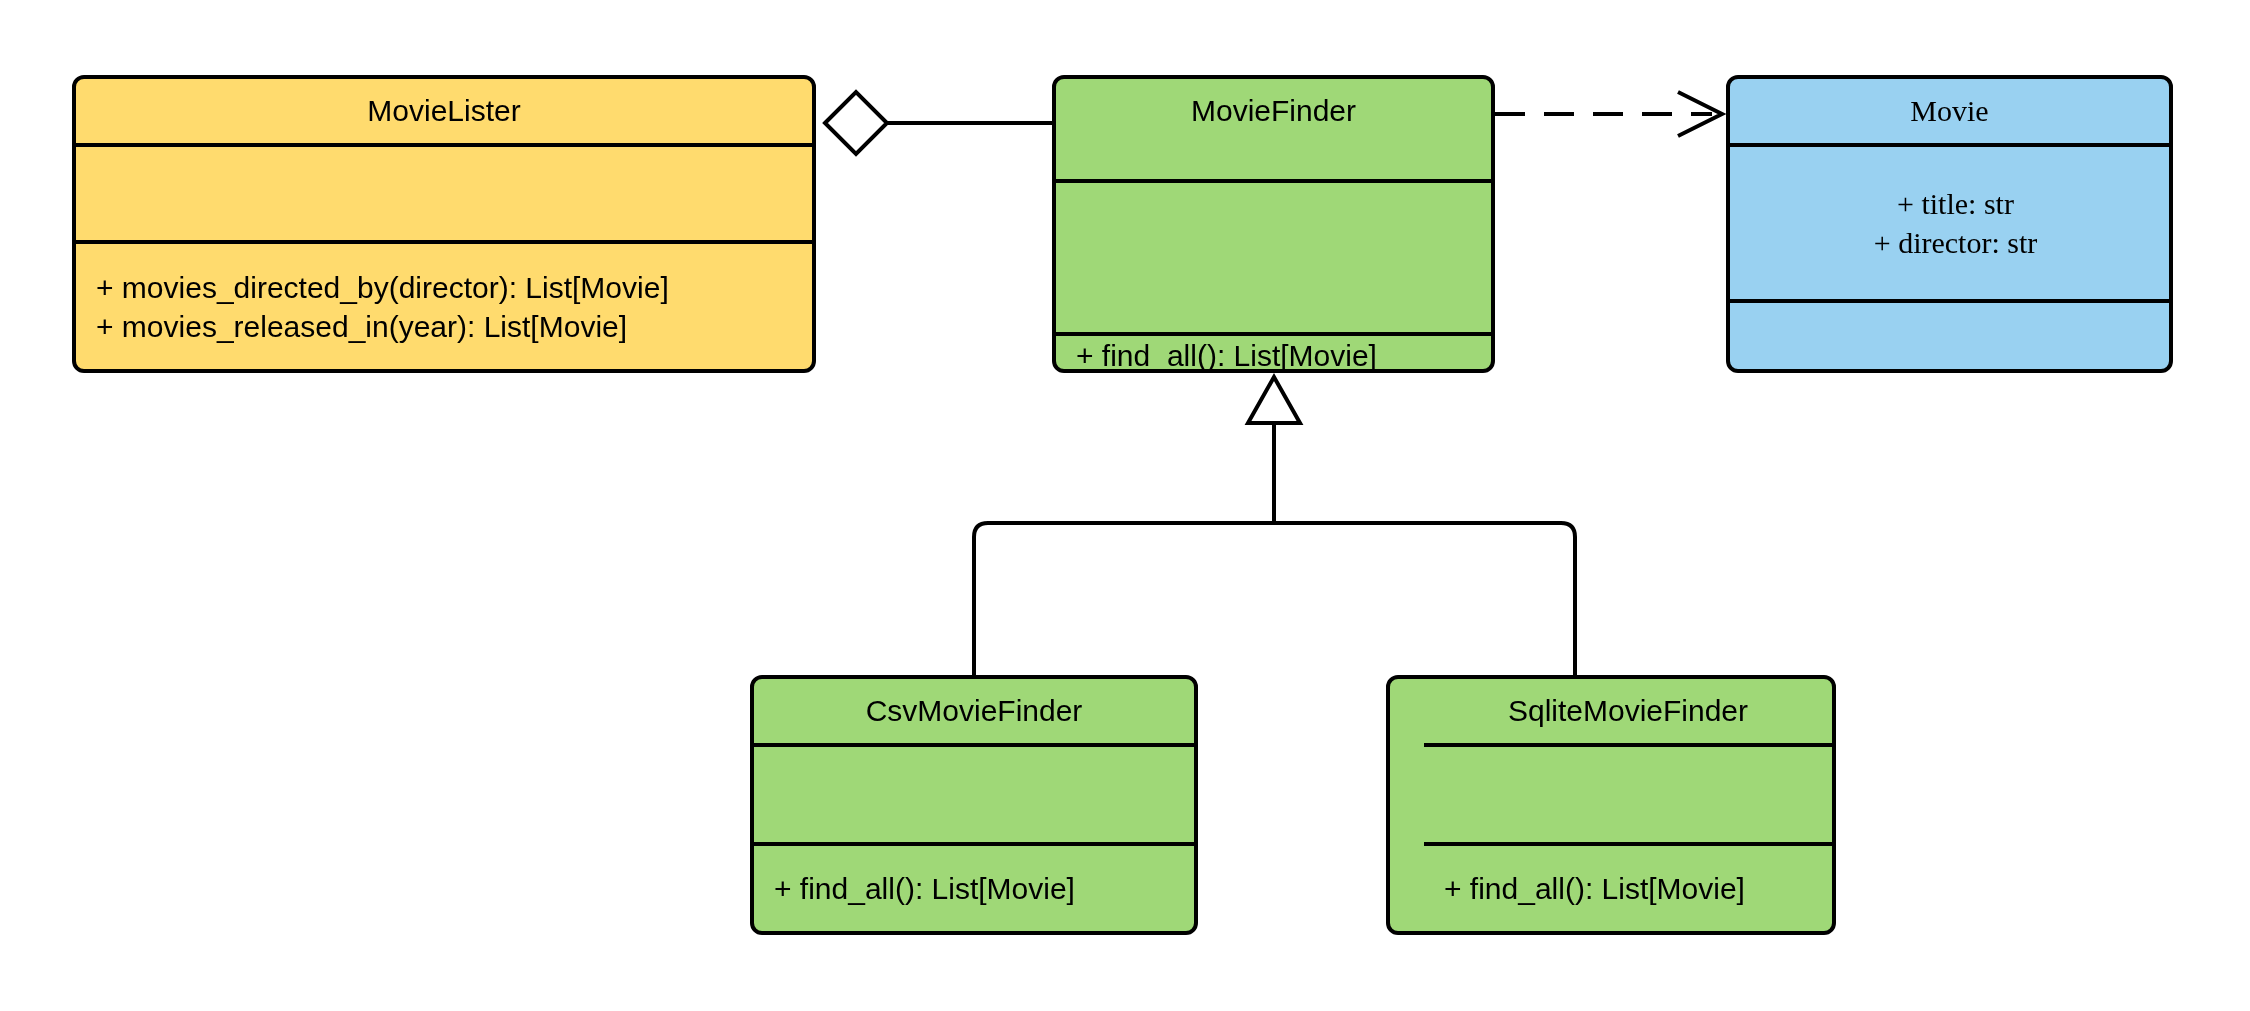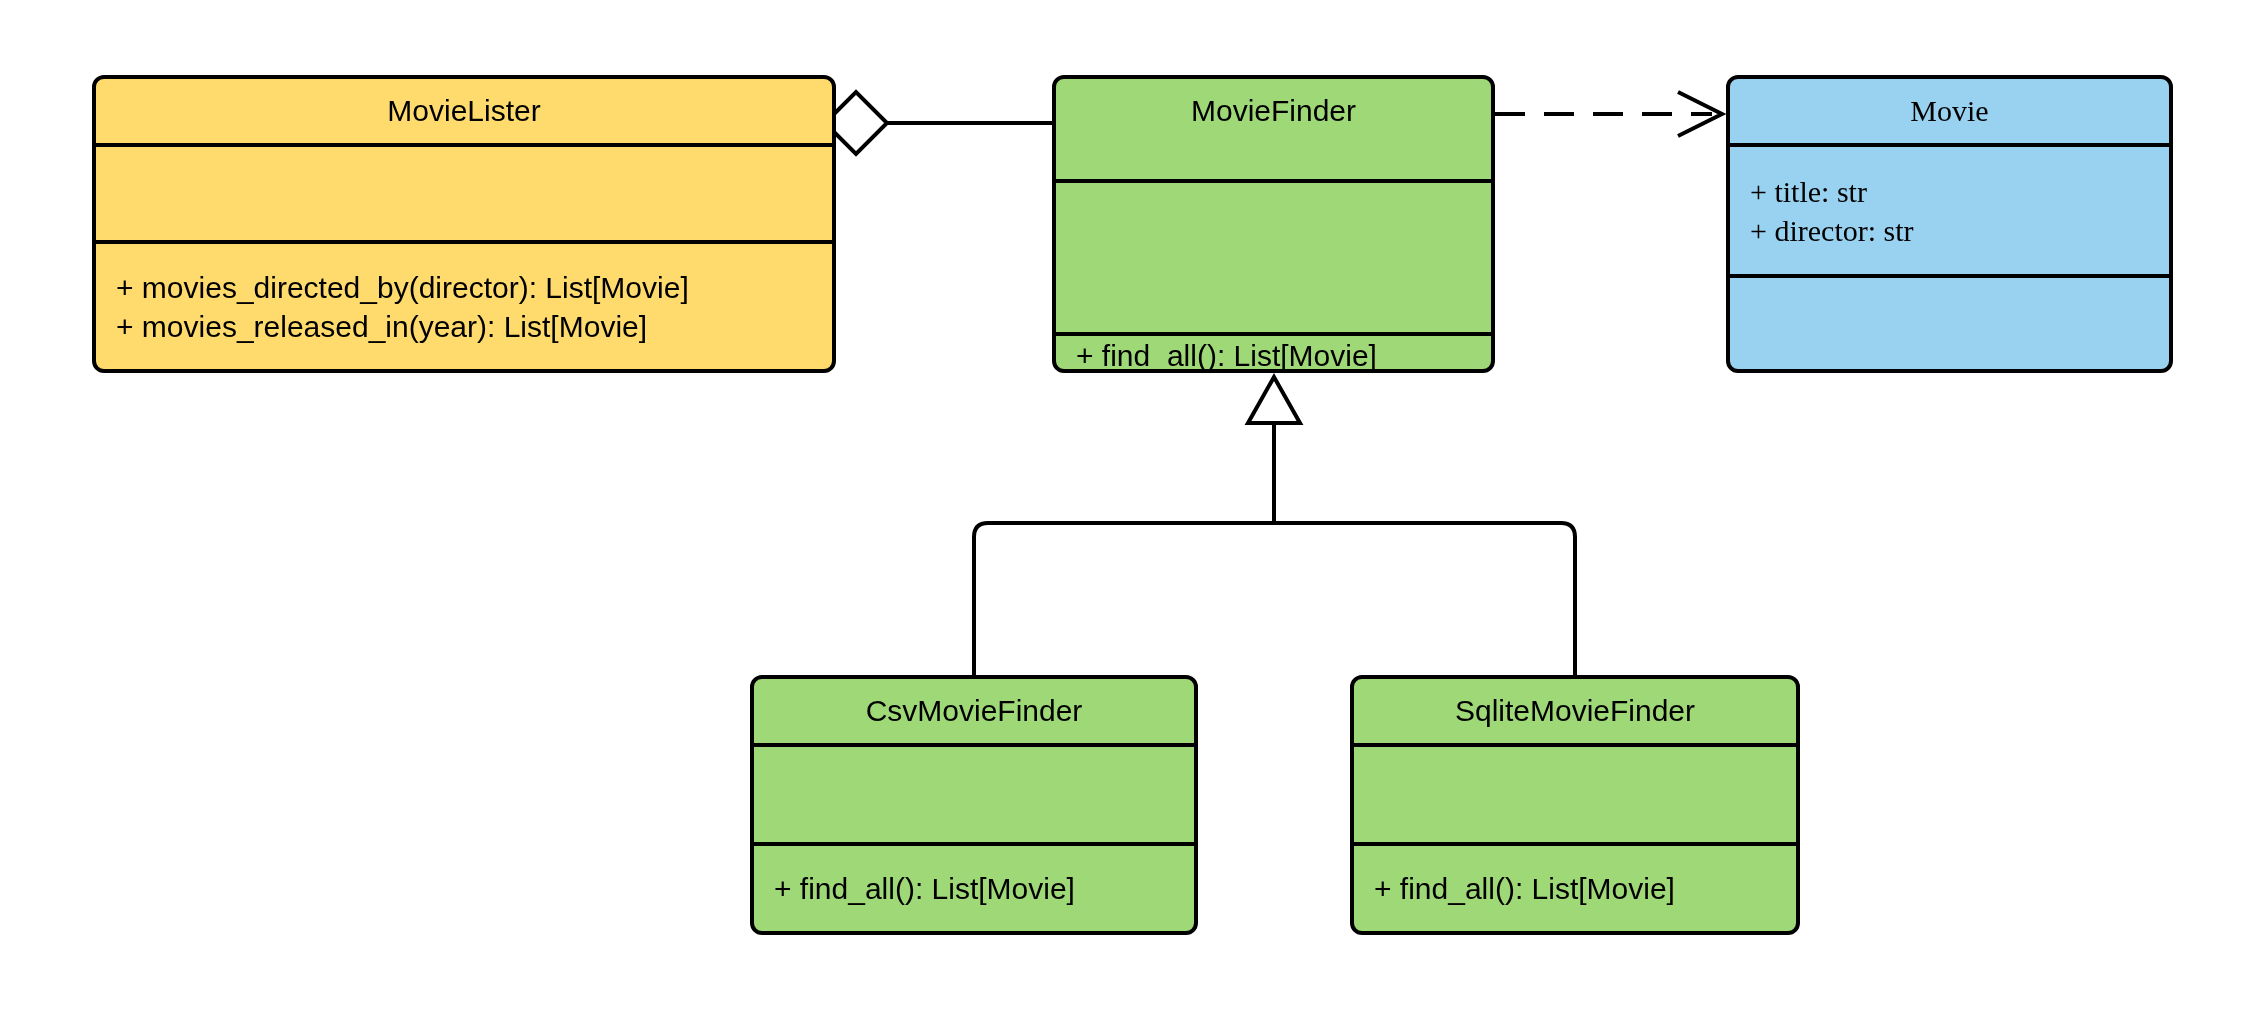--- a/index.html
+++ b/index.html
@@ -53,37 +53,37 @@
     padding-right: 8px;
   }
   .uml-section.grow { flex: 1 1 auto; }
   .member {
     font-size: 30px;
     line-height: 39px;
     white-space: nowrap;
   }
 
   
-  #box-movielister   { left: 92px;   top: 75px;  width: 744px; height: 298px; }
+  #box-movielister   { left: 72px;   top: 75px;  width: 744px; height: 298px; }
   #box-movielister   .uml-title   { height: 64px; }
   #box-movielister   .sec-attrs   { height: 97px; }
 
   #box-moviefinder   { left: 1052px; top: 75px;  width: 443px; height: 298px; }
   #box-moviefinder   .uml-title   { height: 64px; }
   #box-moviefinder   .sec-attrs   { height: 117px; }
 
   #box-movie         { left: 1726px; top: 75px;  width: 447px; height: 298px; }
   #box-movie         .uml-title   { height: 64px; }
-  #box-movie         .sec-attrs   { height: 131px; }
+  #box-movie         .sec-attrs   { height: 156px; align-items: center; }
 
   #box-csvmoviefinder    { left: 750px;  top: 675px; width: 448px; height: 260px; }
   #box-csvmoviefinder    .uml-title { height: 64px; }
   #box-csvmoviefinder    .sec-attrs { height: 99px; }
 
-  #box-sqlitemoviefinder { left: 1350px; top: 675px; width: 450px; height: 260px; }
+  #box-sqlitemoviefinder { left: 1386px; top: 675px; width: 450px; height: 260px; padding-left: 34px; }
   #box-sqlitemoviefinder .uml-title { height: 64px; }
   #box-sqlitemoviefinder .sec-attrs { height: 99px; }
 </style>
 </head>
 <body>
 
 <div class="canvas">
 
   <svg class="edges" viewBox="0 0 2250 1011" xmlns="http://www.w3.org/2000/svg">
 

